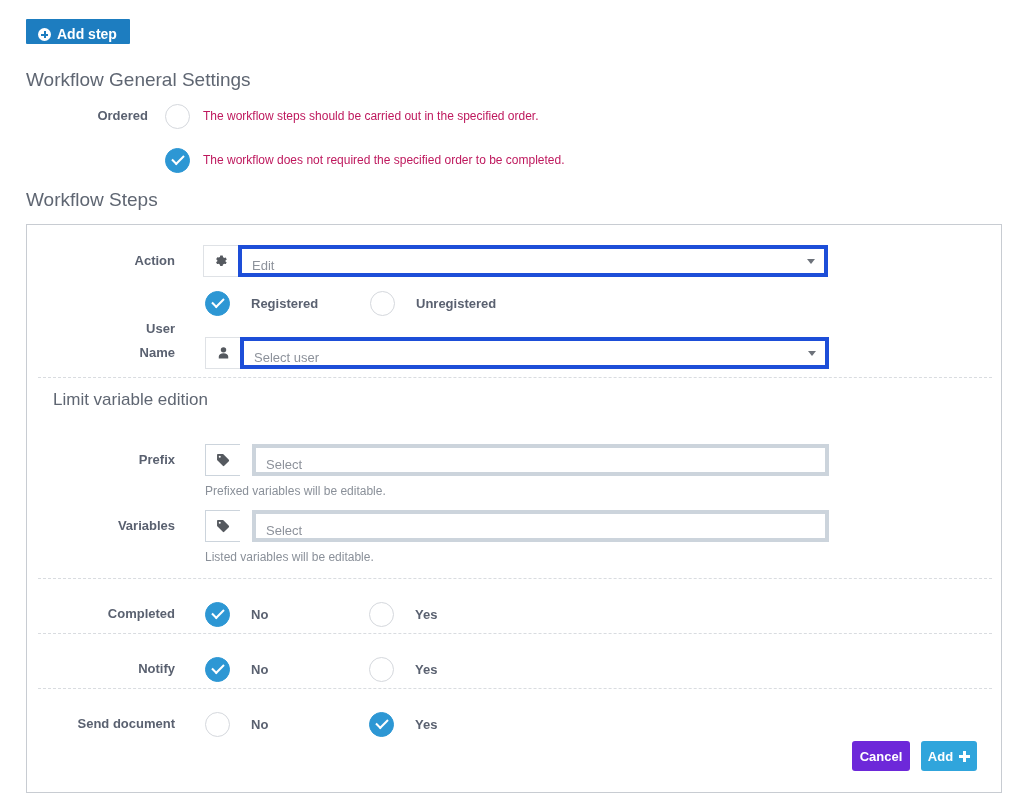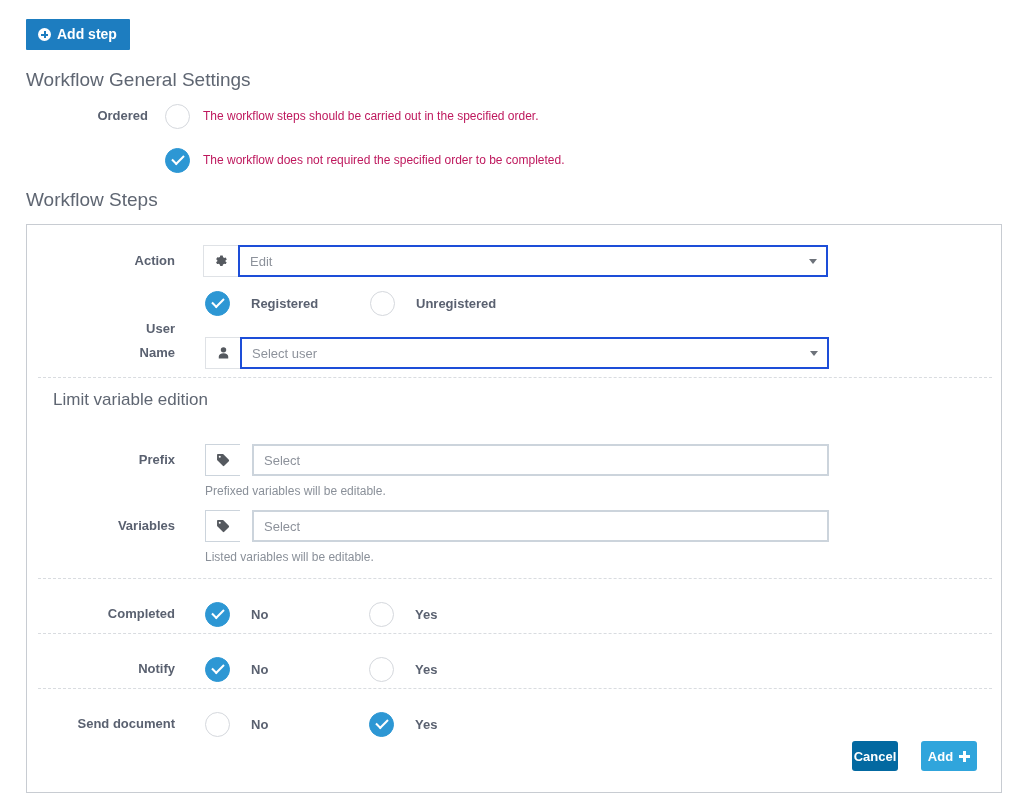--- a/index.html
+++ b/index.html
@@ -21,21 +21,21 @@
   
   .addstep-wrap { position: absolute; left: 26px; top: 19px; }
   .btn-addstep {
     display: inline-flex;
     align-items: center;
     gap: 6px;
     background: #1d7dc0;
     color: #ffffff;
     border: none;
     border-radius: 1px;
-    padding: 8px 13px 9px 12px;
+    padding: 8px 13px 3px 12px;
     font-family: "Liberation Sans", sans-serif;
     font-size: 14px;
     font-weight: bold;
     line-height: 1;
     cursor: pointer;
   }
   .circle-plus {
     display: inline-block;
     width: 13px; height: 13px;
     border-radius: 50%;
@@ -146,24 +146,24 @@
     background: #ffffff;
     display: flex;
     align-items: center;
     justify-content: center;
     color: #55595f;
     flex: 0 0 auto;
   }
   .field {
     flex: 1 1 auto;
     box-sizing: border-box;
-    border: 2px solid #1d4ed8;
+    border: 4px solid #1d4ed8;
     background: #ffffff;
     display: flex;
-    align-items: center;
+    align-items: flex-end;
     padding: 0 10px;
     color: #8d929b;
     font-size: 13px;
     position: relative;
   }
   .field.bluish { border-color: #ccd4dc; margin-left: 12px; }
   .addon.bluish { border-color: #ccd4dc; border-right: none; }
   .caret {
     position: absolute;
     right: 9px;
@@ -228,21 +228,21 @@
     font-size: 13px;
     font-weight: bold;
     cursor: pointer;
     height: 30px;
     line-height: 1;
     display: inline-flex;
     align-items: center;
     justify-content: center;
     gap: 6px;
   }
-  .btn-cancel { background: #0369a1; width: 46px; }
+  .btn-cancel { background: #6d28d9; width: 58px; }
   .btn-add    { background: #30a5dc; width: 56px; }
   .plus-glyph {
     display: inline-block;
     width: 11px; height: 11px;
     position: relative;
   }
   .plus-glyph::before, .plus-glyph::after {
     content: "";
     position: absolute;
     background: #ffffff;

